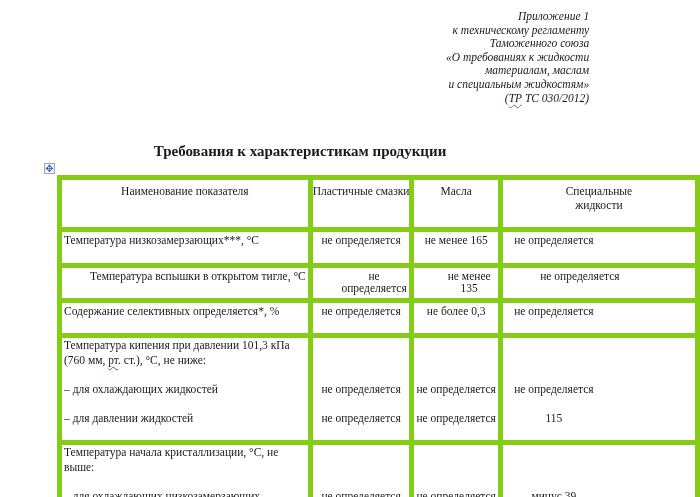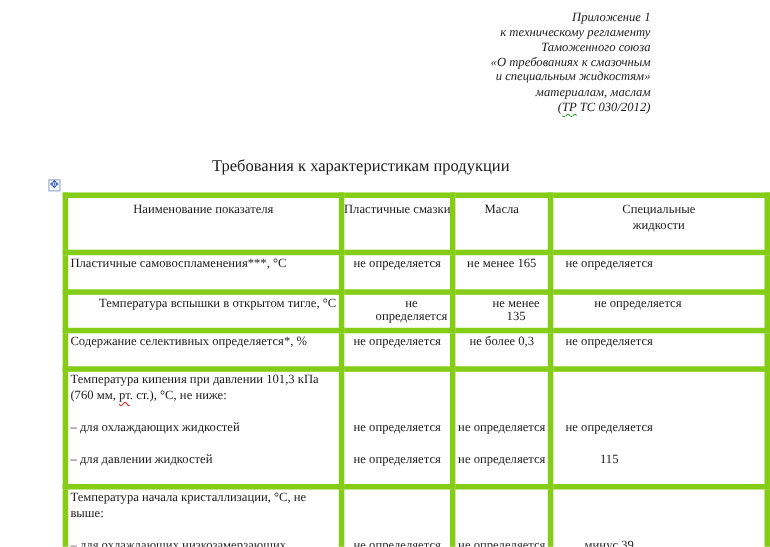--- a/index.html
+++ b/index.html
@@ -4,21 +4,21 @@
 <style>
   html, body { margin: 0; padding: 0; background: #ffffff; }
   body { width: 700px; height: 497px; overflow: hidden; position: relative;
          font-family: "Liberation Serif", "DejaVu Serif", serif; color: #1a1a1a; }
   .appendix { position: absolute; left: 446px; top: 10px; font-style: italic;
               font-size: 11.5px; line-height: 13.6px; text-align: right; }
   .appendix div { white-space: nowrap; }
   .squiggle { text-decoration: underline wavy #3a9a3a; text-decoration-thickness: 1px; text-underline-offset: 2px; }
   .red-squiggle { text-decoration: underline wavy #d03030; text-decoration-thickness: 1px; text-underline-offset: 2px; }
   .title { position: absolute; left: 0; width: 600px; top: 143px; text-align: center;
-           font-weight: normal; font-size: 15px; padding-left: 28px; }
+           font-weight: bold; font-size: 15px; }
   .move-handle { position: absolute; left: 44px; top: 163px; width: 9px; height: 9px;
                  border: 1px solid #9aa8c8; background: #f4f6fb; color: #3a5fb0;
                  font-size: 10px; line-height: 9px; text-align: center; }
   table { position: absolute; left: 57px; top: 175px; border-collapse: collapse;
           font-size: 11.5px; table-layout: fixed; }
   td, th { border: 5px solid #84cc16; vertical-align: top; padding: 0 2px; font-weight: normal; }
   table { border-left: 2px solid #333; }
   th { text-align: center; }
   .c1 { width: 209px; }
   .c2 { width: 85px; }
@@ -35,23 +35,23 @@
   .gap { height: 14px; }
   .sub-gap { height: 14px; }
 </style>
 </head>
 <body>
 
 <div class="appendix">
   <div>Приложение 1</div>
   <div>к техническому регламенту</div>
   <div>Таможенного союза</div>
-  <div>«О требованиях к смазочным</div>
+  <div>«О требованиях к жидкости</div>
+  <div>материалам, маслам</div>
   <div>и специальным жидкостям»</div>
-  <div>материалам, маслам</div>
   <div><span>(</span><span class="squiggle">ТР</span><span> ТС 030/2012)</span></div>
 </div>
 
 <div class="title">Требования к характеристикам продукции</div>
 
 <div class="move-handle">✥</div>
 
 <table>
   <colgroup>
       <col class="c1">
@@ -65,21 +65,21 @@
     <th style="width:85px; white-space:nowrap; padding:5px 0 0 0">Пластичные смазки</th>
     <th style="width:79px">Масла</th>
     <th style="width:201px">
       <div style="width:98px; margin:0 auto">
         <div>Специальные</div>
         <div style="margin-top:2px">жидкости</div>
       </div>
     </th>
   </tr>
   <tr class="r1">
-    <td style="white-space:nowrap">Пластичные самовоспламенения***, °С</td>
+    <td style="white-space:nowrap">Температура низкозамерзающих***, °С</td>
     <td class="v">не определяется</td>
     <td class="v">не менее 165</td>
     <td class="v">
           <div style="width:98px">не определяется</div>
         </td>
   </tr>
   <tr class="r2">
     <td style="white-space:nowrap">Температура вспышки в открытом тигле, °С</td>
     <td class="v">не определяется</td>
     <td class="v">не менее 135</td>

